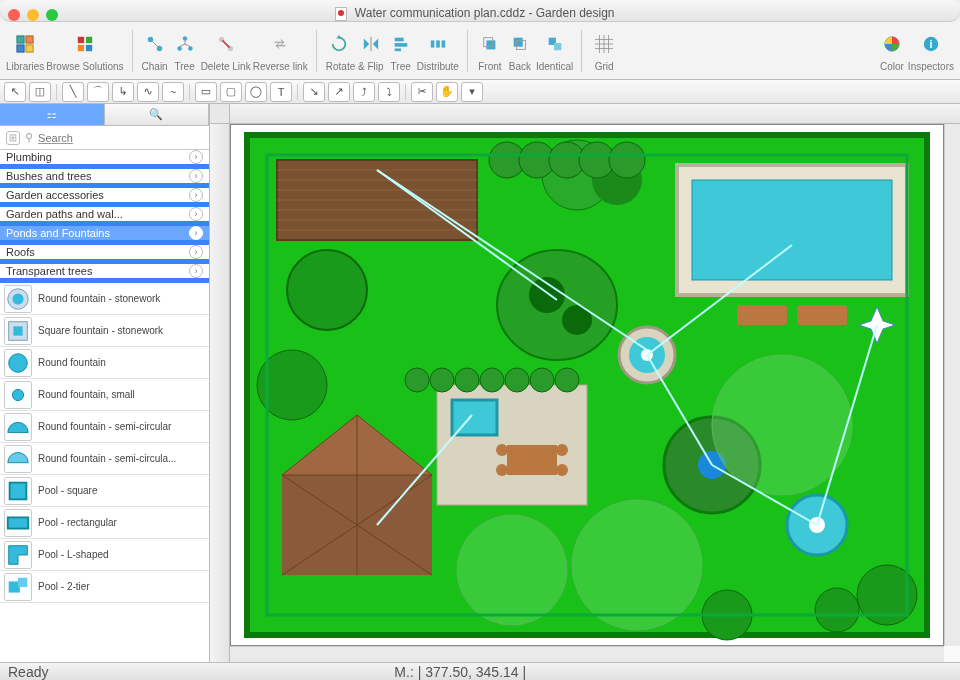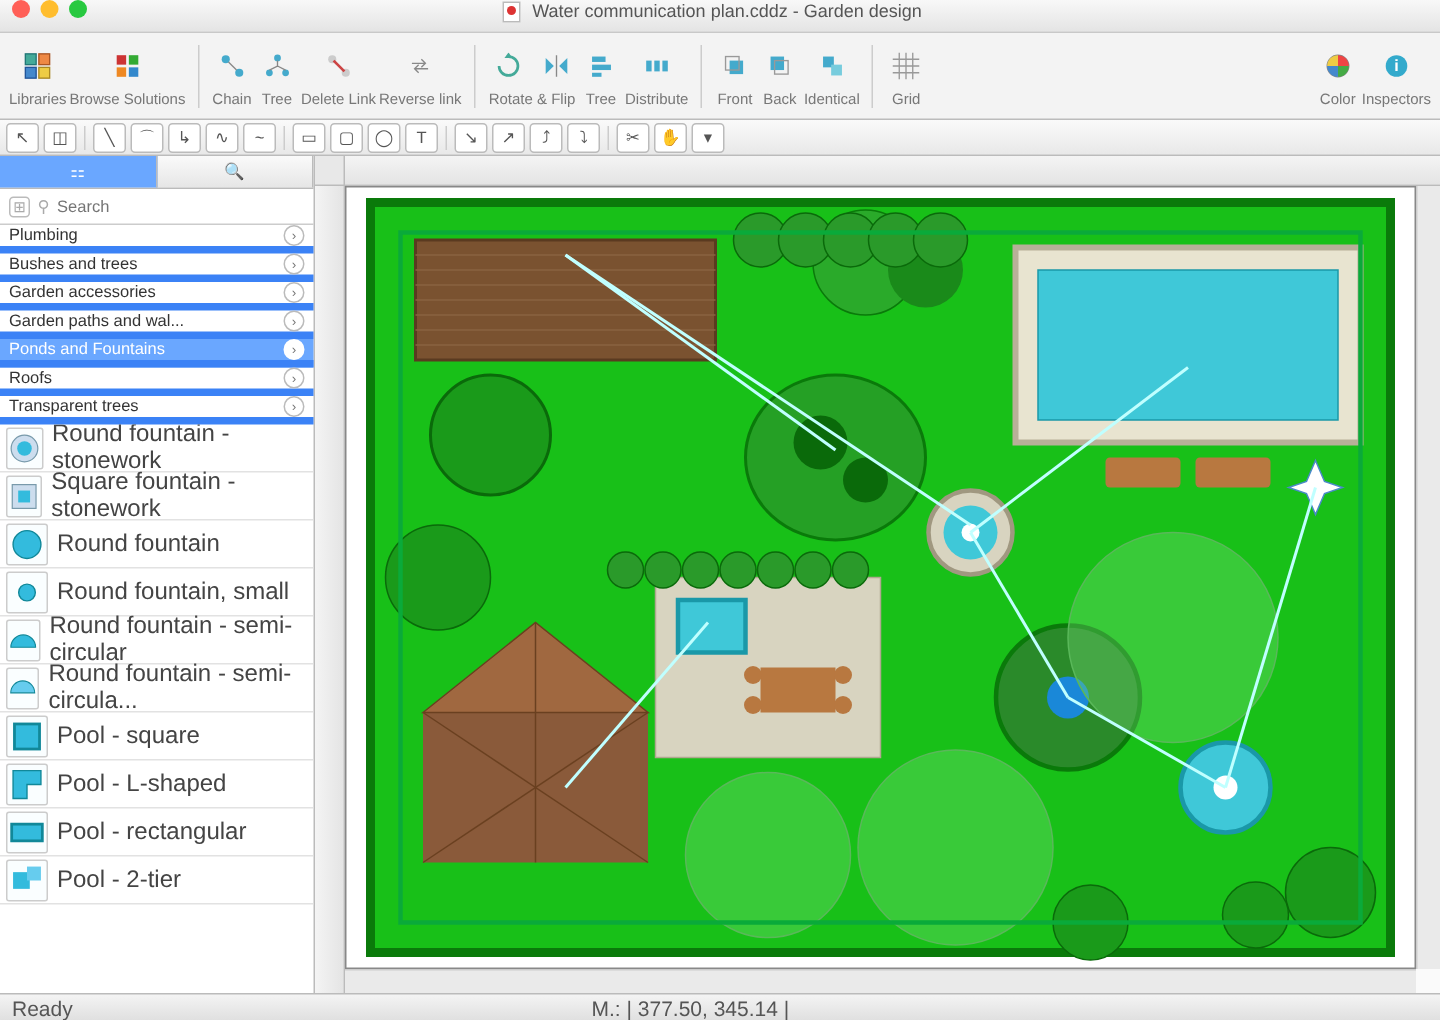--- a/index.html
+++ b/index.html
@@ -1,18 +1,18 @@
 <!DOCTYPE html>
 <html><head>
 <meta charset="utf-8">
 <style>
 * { box-sizing: border-box; margin: 0; padding: 0; font-family: "Lucida Grande", Helvetica, Arial, sans-serif; }
 body { width: 960px; height: 680px; overflow: hidden; background: #f0f0f0; font-size: 11px; color: #333; }
 
-.titlebar { height: 22px; background: linear-gradient(#f8f8f8,#e4e4e4); display: flex; align-items: flex-start; padding: 0 8px; border-bottom: 1px solid #c8c8c8; }
+.titlebar { height: 22px; background: linear-gradient(#f8f8f8,#e4e4e4); display: flex; align-items: flex-end; padding: 0 8px; border-bottom: 1px solid #c8c8c8; border-radius: 10px; }
 .traffic { display: flex; gap: 7px; }
 .tl { width: 12px; height: 12px; border-radius: 50%; }
 .tl.r { background: #ff5f57; } .tl.y { background: #ffbd2e; } .tl.g { background: #28c940; }
 .titlebar .title { flex: 1; text-align: center; color: #555; font-size: 12px; }
 .doc-icon { display:inline-block; width:12px; height:14px; background:#fff; border:1px solid #bbb; position:relative; margin-right:4px; vertical-align:middle; }
 .doc-icon::after { content:""; position:absolute; top:2px; left:2px; width:6px; height:6px; background:#d33; border-radius:50%; }
 
 .toolbar { height: 58px; background: #f3f3f3; border-bottom: 1px solid #bbb; display: flex; align-items: flex-start; padding: 4px 6px; gap: 2px; }
 .tb-group { display: flex; flex-direction: column; align-items: center; margin-top:4px; }
 .tb-icons { display: flex; gap: 4px; margin-bottom: 3px; }
@@ -27,30 +27,30 @@
 .ib-btn { width:22px; height:20px; border:1px solid #bbb; border-radius:3px; background:#fff; display:flex; align-items:center; justify-content:center; cursor:pointer; font-size:11px; color:#555; }
 .ib-sep { width:1px; height:16px; background:#ccc; margin:0 2px; }
 
 .main { display: flex; height: calc(680px - 22px - 58px - 24px - 18px); }
 
 .sidebar { width: 210px; background: #fff; border-right: 1px solid #bbb; display:flex; flex-direction:column; }
 .sb-tabs { height:22px; background:linear-gradient(#fafafa,#e6e6e6); border-bottom:1px solid #bbb; display:flex; }
 .sb-tab { flex:1; border-right:1px solid #bbb; display:flex; align-items:center; justify-content:center; font-size:11px; color:#555; cursor:pointer; }
 .sb-tab.active { background:#6aa7ff; color:#fff; }
 .sb-search { height:24px; border-bottom:1px solid #ccc; display:flex; align-items:center; padding:0 6px; gap:5px; color:#aaa; }
-.sb-search input { border:none; outline:none; flex:1; font-size:11px; color:#999; }
+.sb-search input { border:none; outline:none; flex:1; font-size:11px; color:#999;text-decoration:underline; }
 .sb-expand { width:14px; height:14px; border:1px solid #bbb; border-radius:3px; display:flex; align-items:center; justify-content:center; font-size:10px; }
 
 .cat-row { height:19px; border-bottom:5px solid #3b82f6; display:flex; align-items:center; padding:0 6px; font-size:11px; color:#333; cursor:pointer; justify-content:space-between; }
 .cat-row.sel { background:#6aa7ff; color:#fff; }
 .cat-chev { width:14px; height:14px; border:1px solid #bbb; border-radius:7px; background:#fff; color:#777; display:flex; align-items:center; justify-content:center; font-size:9px; }
 .cat-row.sel .cat-chev { border-color:#fff; }
 
 .item-scroll { flex:1; overflow-y:auto; }
-.item-row { height:32px; border-bottom:1px solid #e2e2e2; display:flex; align-items:center; padding:0 4px; gap:6px; font-size:16px; color:#444; cursor:pointer; }
+.item-row { height:32px; border-bottom:1px solid #e2e2e2; display:flex; align-items:center; padding:0 4px; gap:6px; font-size:10px; color:#444; cursor:pointer; }
 .item-thumb { width:28px; height:28px; border:1px solid #ccc; background:#fafeff; border-radius:2px; display:flex; align-items:center; justify-content:center; overflow:hidden; }
 
 .canvas-wrap { flex:1; position:relative; overflow:hidden; background:#fafafa; }
 .ruler-h { position:absolute; top:0; left:20px; right:0; height:20px; background:linear-gradient(#f4f4f4,#e4e4e4); border-bottom:1px solid #bbb; }
 .ruler-v { position:absolute; top:20px; left:0; bottom:0; width:20px; background:linear-gradient(to right,#f4f4f4,#e4e4e4); border-right:1px solid #bbb; }
 .ruler-corner { position:absolute; top:0; left:0; width:20px; height:20px; background:#e8e8e8; border-right:1px solid #bbb; border-bottom:1px solid #bbb; }
 .canvas { position:absolute; top:20px; left:20px; right:16px; bottom:16px; background:#ffffff; overflow:hidden; border:1px solid #888; }
 .canvas svg { width:100%; height:100%; }
 .sb-v { position:absolute; top:20px; right:0; bottom:16px; width:16px; background:#eaeaea; border-left:1px solid #ccc; }
 .sb-h { position:absolute; left:20px; right:16px; bottom:0; height:16px; background:#eaeaea; border-top:1px solid #ccc; }
@@ -387,32 +387,32 @@
           <div class="item-thumb">
             <svg width="28" height="28" viewBox="0 0 28 28">
               <rect x="5" y="5" width="18" height="18" fill="#3bd" stroke="#189" stroke-width="2"></rect>
             </svg>
           </div>
           <span>Pool - square</span>
         </div>
         <div class="item-row">
           <div class="item-thumb">
             <svg width="28" height="28" viewBox="0 0 28 28">
+              <rect x="3" y="8" width="22" height="12" fill="#3bd" stroke="#189" stroke-width="2"></rect>
+            </svg>
+          </div>
+          <span>Pool - rectangular</span>
+        </div>
+        <div class="item-row">
+          <div class="item-thumb">
+            <svg width="28" height="28" viewBox="0 0 28 28">
               <path d="M4 4 H24 V14 H14 V24 H4 Z" fill="#3bd" stroke="#189"></path>
             </svg>
           </div>
           <span>Pool - L-shaped</span>
-        </div>
-        <div class="item-row">
-          <div class="item-thumb">
-            <svg width="28" height="28" viewBox="0 0 28 28">
-              <rect x="3" y="8" width="22" height="12" fill="#3bd" stroke="#189" stroke-width="2"></rect>
-            </svg>
-          </div>
-          <span>Pool - rectangular</span>
         </div>
         <div class="item-row">
           <div class="item-thumb">
             <svg width="28" height="28" viewBox="0 0 28 28">
               <rect x="4" y="8" width="12" height="12" fill="#3bd"></rect>
               <rect x="14" y="4" width="10" height="10" fill="#6ce"></rect>
             </svg>
           </div>
           <span>Pool - 2-tier</span>
         </div>

